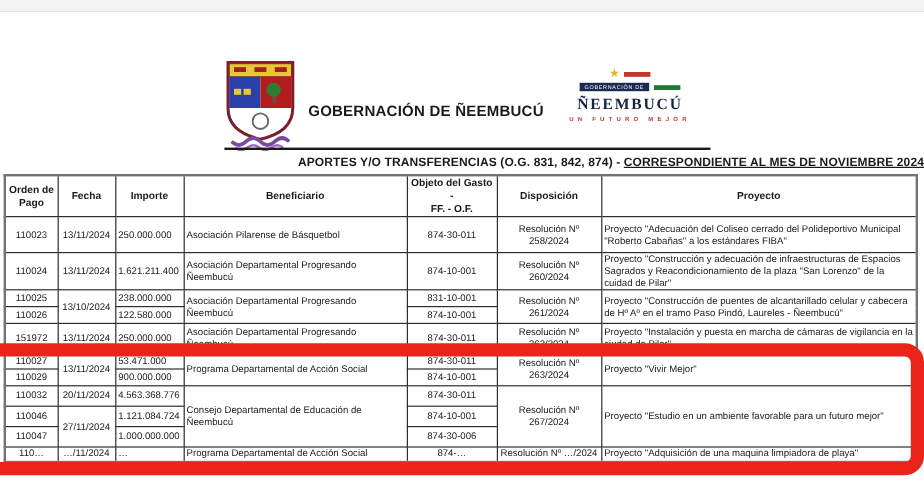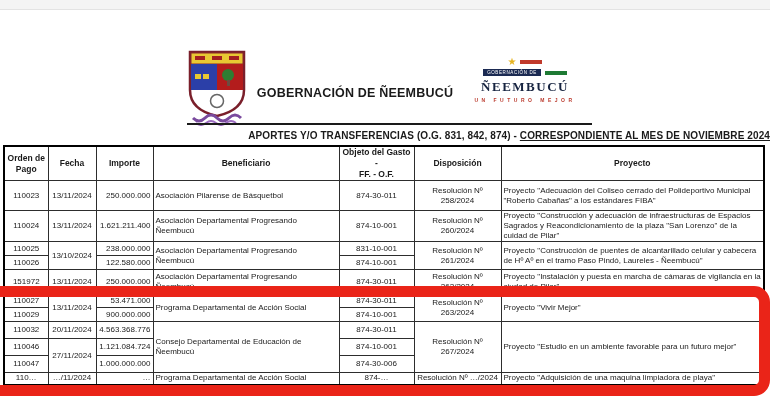--- a/index.html
+++ b/index.html
@@ -23,25 +23,25 @@
             color:#172440;letter-spacing:1.5px;}
   #logo .l4{font-size:5px;letter-spacing:3.5px;color:#bb3b2e;font-weight:bold;margin-top:1px;}
   #divider{position:absolute;left:187px;top:123px;width:405px;height:2px;background:#1a1a1a;}
 
   #doc-title{position:absolute;left:0;top:130px;width:770px;text-align:right;
              font-size:10px;font-weight:bold;letter-spacing:.1px;}
   #doc-title .u{text-decoration:underline;}
 
   
   #tablewrap{position:absolute;left:3px;top:145px;}
-  table.doc{border-collapse:collapse;table-layout:fixed;width:760px;border:2px solid #000000;}
+  table.doc{border-collapse:collapse;table-layout:fixed;width:760px;border:2px solid #737373;}
   table.doc td{border:1px solid #2d2d2d;font-size:8px;line-height:1.25;padding:0 2px;
                overflow:hidden;vertical-align:middle;}
   td.c{text-align:center;}
-  td.r{text-align:right;padding-right:4px;}
+  td.r{text-align:left;padding-right:4px;}
   td.l{text-align:left;padding-left:3px;}
   tr.hd td{font-weight:bold;text-align:center;font-size:8.5px;line-height:1.3;}
   tr.h32{height:32px;} tr.h30{height:30px;} tr.h24{height:24px;}
   tr.h17{height:17px;} tr.h14{height:14px;padding-left:28px;} tr.h12{height:12px;}
   tr.partial td{white-space:nowrap;}
 
   
   #redbox{position:absolute;left:-16px;top:286px;width:764px;height:88px;
           border:11px solid #ea2418;border-radius:16px;z-index:5;pointer-events:none;}
 </style>

